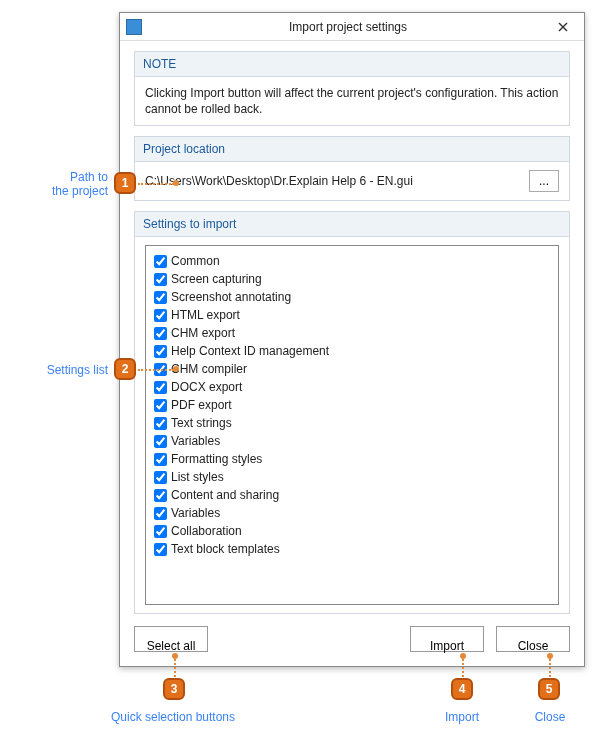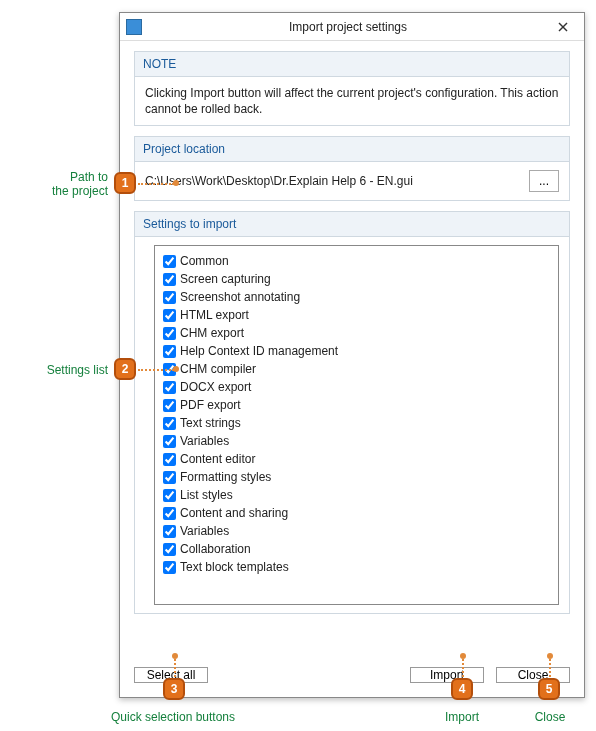--- a/index.html
+++ b/index.html
@@ -88,21 +88,20 @@
     cursor: pointer;
     font-size: 12px;
     line-height: 1;
     padding: 0;
   }
   .settings-list {
     border: 1px solid #888;
     height: 360px;
     padding: 6px 8px;
     overflow: auto;
-    margin-left: 9px;
   }
   .settings-list .item {
     display: flex;
     align-items: center;
     gap: 4px;
     height: 18px;
     font-size: 12px;
     color: #222;
   }
   .settings-list .item input {
@@ -115,22 +114,21 @@
     margin-top: 12px;
   }
   .button-row .spacer { flex: 1; }
   .btn {
     min-width: 74px;
     height: 16px;
     border: 1px solid #999;
     background: #fff;
     cursor: pointer;
     font-size: 12px;
-    padding: 0 10px;
-    margin-top: 41px;
+    padding: 12px 10px;
   }
   
   .callout {
     position: absolute;
     display: flex;
     align-items: center;
   }
   .callout .badge {
     width: 22px; height: 22px;
     background: #e2701b;
@@ -139,21 +137,21 @@
     color: #fff;
     font-weight: bold;
     font-size: 12px;
     display: flex;
     align-items: center;
     justify-content: center;
   }
   .callout-label {
     position: absolute;
     font-size: 12px;
-    color: #15803d;
+    color: #3b82f6;
     text-align: center;
     line-height: 1.2;
   }
   .dotline-h {
     position: absolute;
     border-top: 2px dotted #e28a3a;
     height: 0;
   }
   .dotline-v {
     position: absolute;
@@ -242,24 +240,20 @@
             <label class="item">
               <input type="checkbox" checked="" style="">
               <span>Text strings</span>
             </label>
             <label class="item">
               <input type="checkbox" checked="" style="">
               <span>Variables</span>
             </label>
             <label class="item">
               <input type="checkbox" checked="" style="">
-              <span>Content editor</span>
-            </label>
-            <label class="item">
-              <input type="checkbox" checked="" style="">
               <span>Formatting styles</span>
             </label>
             <label class="item">
               <input type="checkbox" checked="" style="">
               <span>List styles</span>
             </label>
             <label class="item">
               <input type="checkbox" checked="" style="">
               <span>Content and sharing</span>
             </label>

